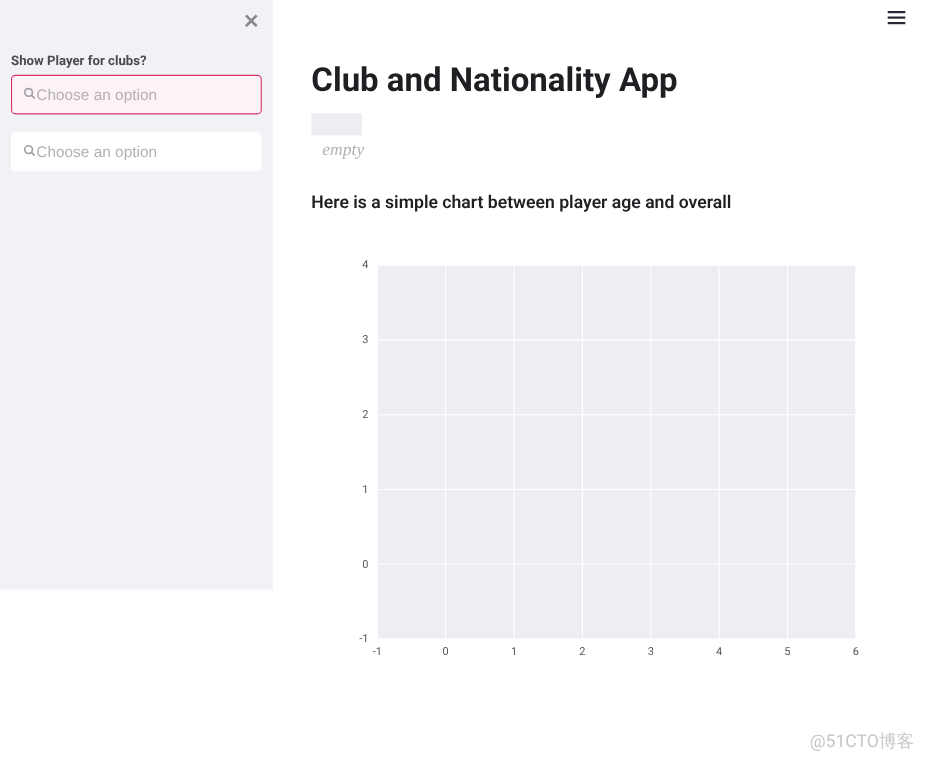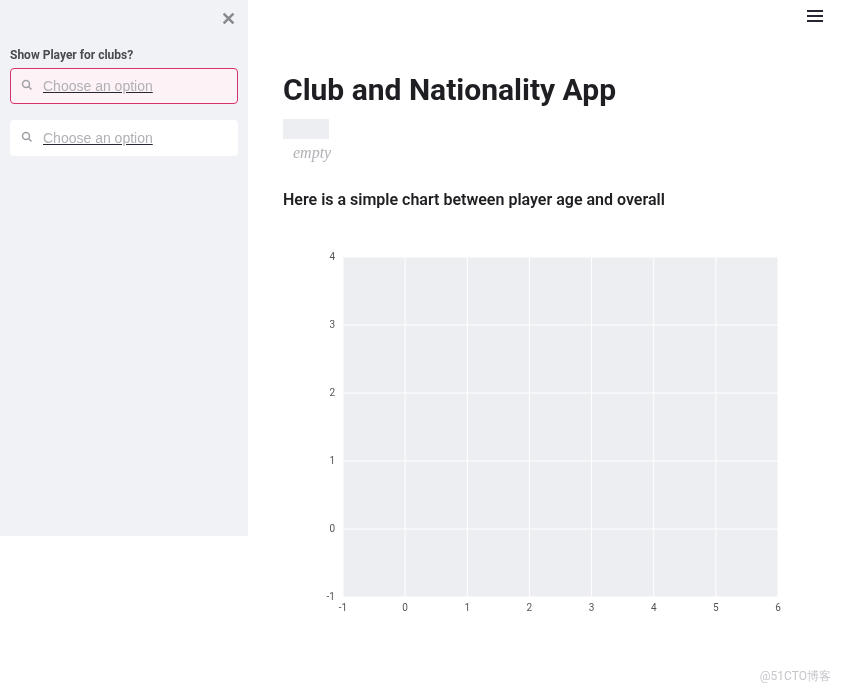--- a/index.html
+++ b/index.html
@@ -41,24 +41,23 @@
       font-weight: bold;
     }
     .multiselect {
       width: 100%;
       background: #ffffff;
       border: 1px solid transparent;
       border-radius: 4px;
       padding: 8px 10px;
       display: flex;
       align-items: center;
-      gap: 10px;
+      gap: 0;
       margin-bottom: 16px;
       height: 36px;
-      text-decoration: underline;
     }
     .multiselect.focused {
       border-color: #d6336c;
       background: #fdf3f6;
     }
     .multiselect .search-icon {
       color: #a0a0a6;
       font-size: 13px;
       line-height: 1;
     }
@@ -87,21 +86,21 @@
     .hamburger span {
       display: block;
       width: 16px;
       height: 2px;
       background: #262730;
     }
 
     .main {
       position: absolute;
       left: 283px;
-      top: 72px;
+      top: 56px;
       width: 525px;
     }
     .title {
       font-size: 30px;
       font-weight: 700;
       color: #1f1f23;
       margin-bottom: 12px;
     }
     .desc {
       font-size: 14px;
@@ -141,21 +140,21 @@
     }
     .chart-svg { display: block; }
     .chart-svg .plot-bg { fill: #eceef2; }
     .chart-svg .gridline { stroke: #ffffff; stroke-width: 1; }
     .chart-svg .ticklabel { font-size: 10px; fill: #555; }
 
     .watermark {
       position: absolute;
       right: 10px;
       bottom: 8px;
-      font-size: 12px;
+      font-size: 16px;
       color: #c6c6cc;
     }
   </style>
 </head>
 <body>
 
 <aside class="sidebar">
   <button class="close-btn">✕</button>
   <div class="sidebar-inner">
     <label class="field-label">Show Player for clubs?</label>

